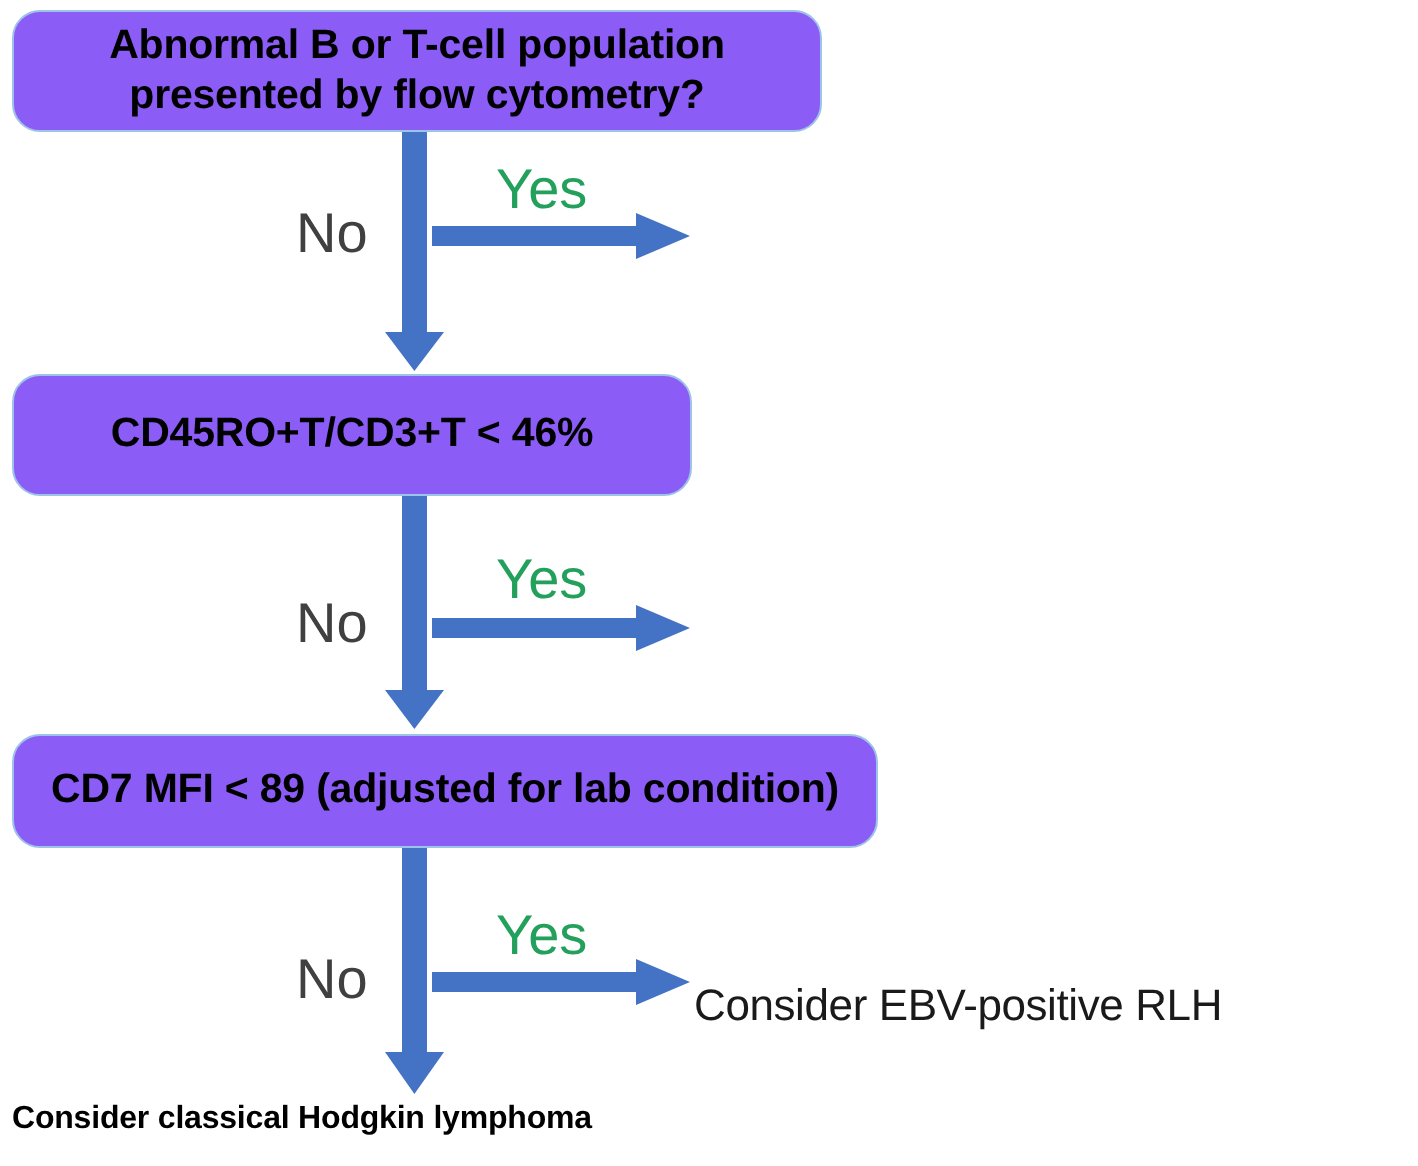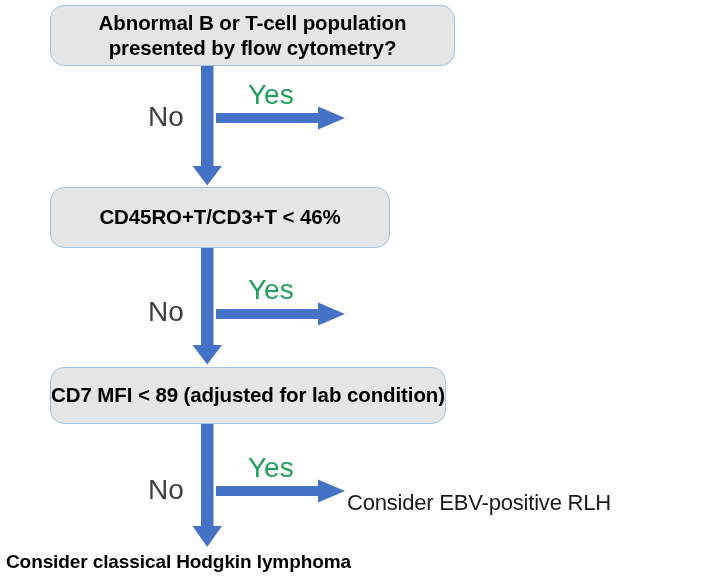--- a/index.html
+++ b/index.html
@@ -15,44 +15,43 @@
     position: relative;
     width: 709px;
     height: 583px;
     background: #ffffff;
     overflow: hidden;
   }
   
   .decision-box {
     position: absolute;
     box-sizing: border-box;
-    background: #e5e5e5;
+    background: #8b5cf6;
     border: 1.6px solid #9DC3E6;
     border-radius: 14px;
     display: flex;
     align-items: center;
     justify-content: center;
     text-align: center;
     color: #000000;
     font-weight: bold;
     line-height: 1.18;
     letter-spacing: -0.1px;
-    margin-left: 44px;
   }
   #box-1 {
     left: 6px;  top: 5px;   width: 405px; height: 61px;
     font-size: 20.5px;
     padding: 0 10px;
   }
   #box-2 {
     left: 6px;  top: 187px; width: 340px; height: 61px;
     font-size: 20.5px;
   }
   #box-3 {
-    left: 6px;  top: 367px; width: 396px; height: 57px;
+    left: 6px;  top: 367px; width: 433px; height: 57px;
     font-size: 20.5px;
   }
   
   #arrow-layer {
     position: absolute;
     left: 0; top: 0;
     width: 709px; height: 583px;
     pointer-events: none;
   }
   
@@ -83,21 +82,21 @@
   }
   #outcome-1 { left: 350px; top: 100px; }
   #outcome-2 { left: 347px; top: 296px; }
   #outcome-3 { left: 347px; top: 490px; }
 
   
   #final-outcome {
     position: absolute;
     left: 6px;
     top: 551px;
-    font-size: 19px;
+    font-size: 16px;
     font-weight: bold;
     color: #000000;
     white-space: nowrap;
     letter-spacing: -0.1px;
   }
 </style>
 </head>
 <body>
 
 <div id="flowchart">

